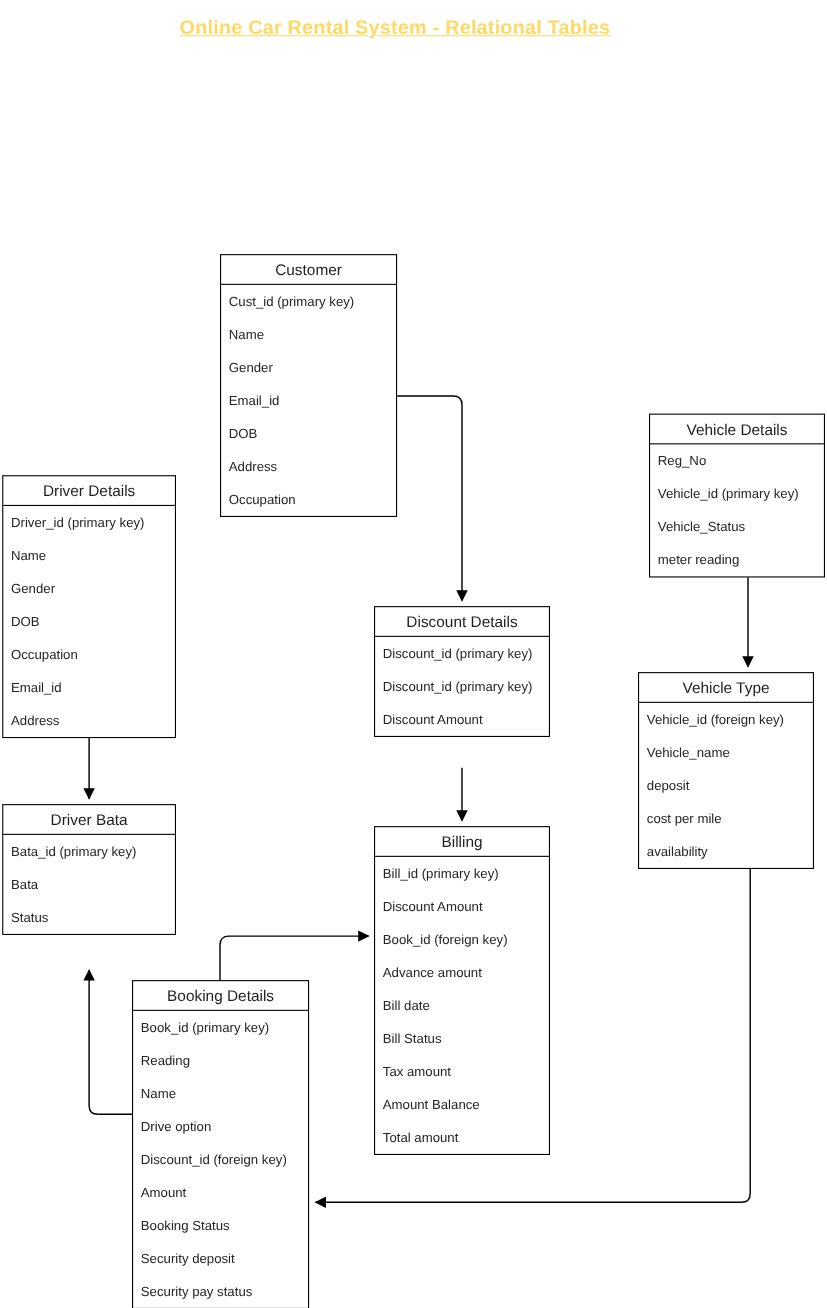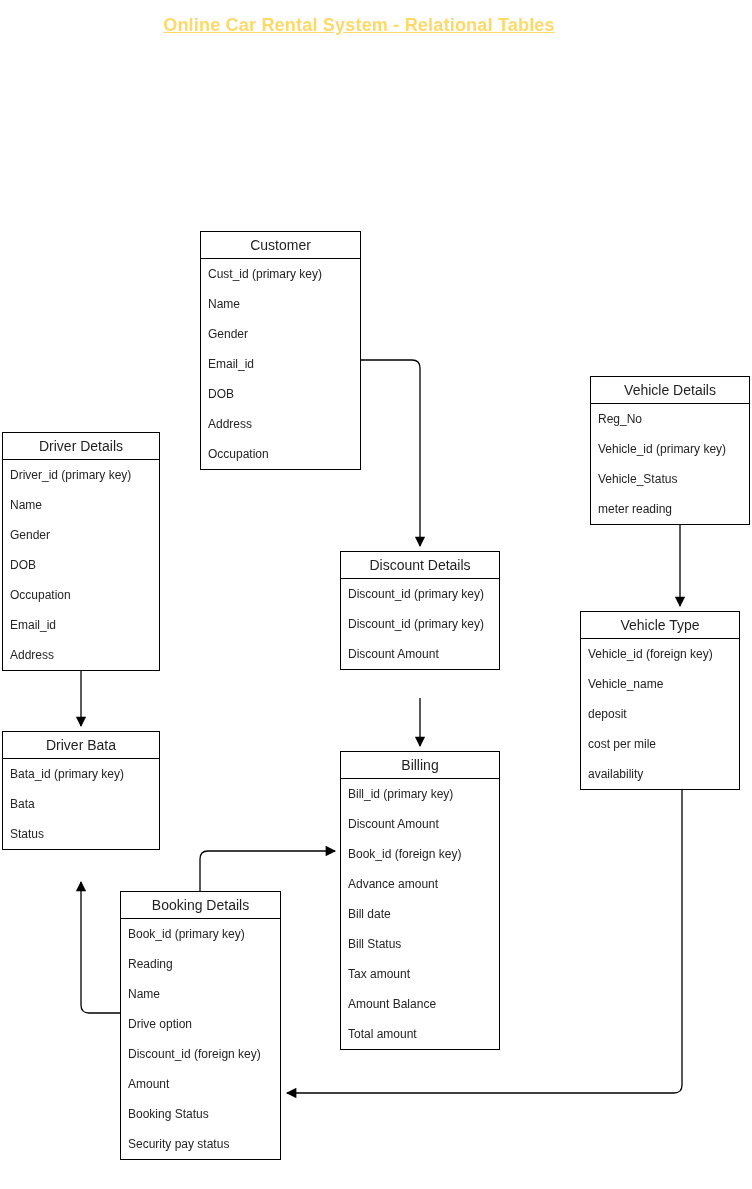--- a/index.html
+++ b/index.html
@@ -119,16 +119,17 @@
 
   <div class="tbl" style="left:120px;top:891px;width:159px;">
     <div class="hd">Booking Details</div>
     <div class="fld">Book_id (primary key)</div>
     <div class="fld">Reading</div>
     <div class="fld">Name</div>
     <div class="fld">Drive option</div>
     <div class="fld">Discount_id (foreign key)</div>
     <div class="fld">Amount</div>
     <div class="fld">Booking Status</div>
+    <div class="fld">Security deposit</div>
     <div class="fld">Security pay status</div>
   </div>
 
 </div>
 
 </body></html>

